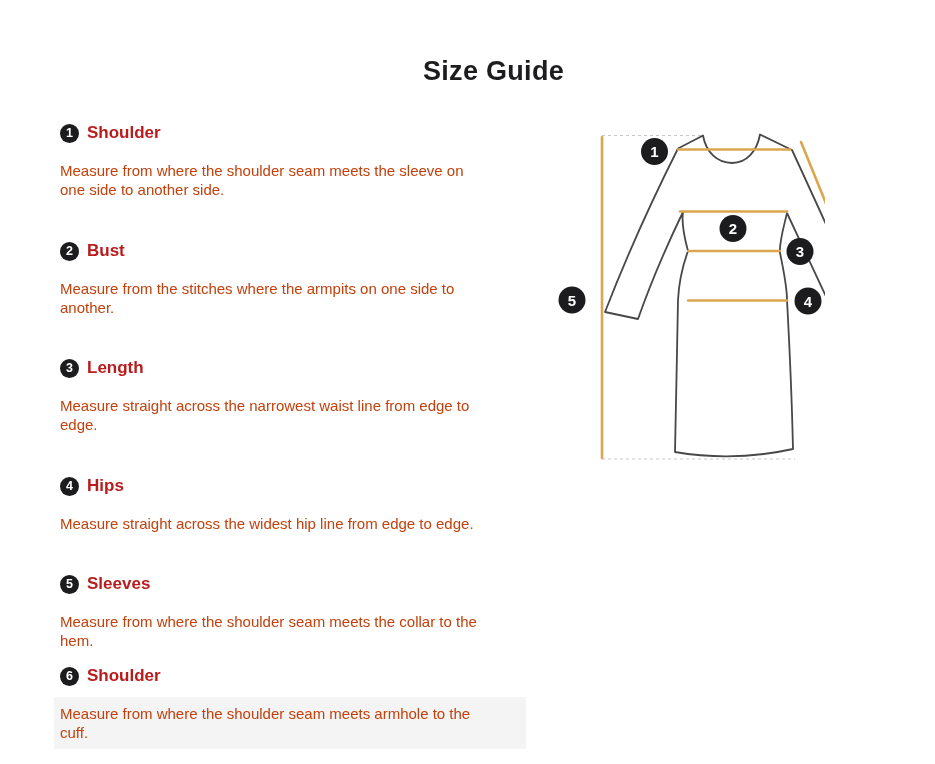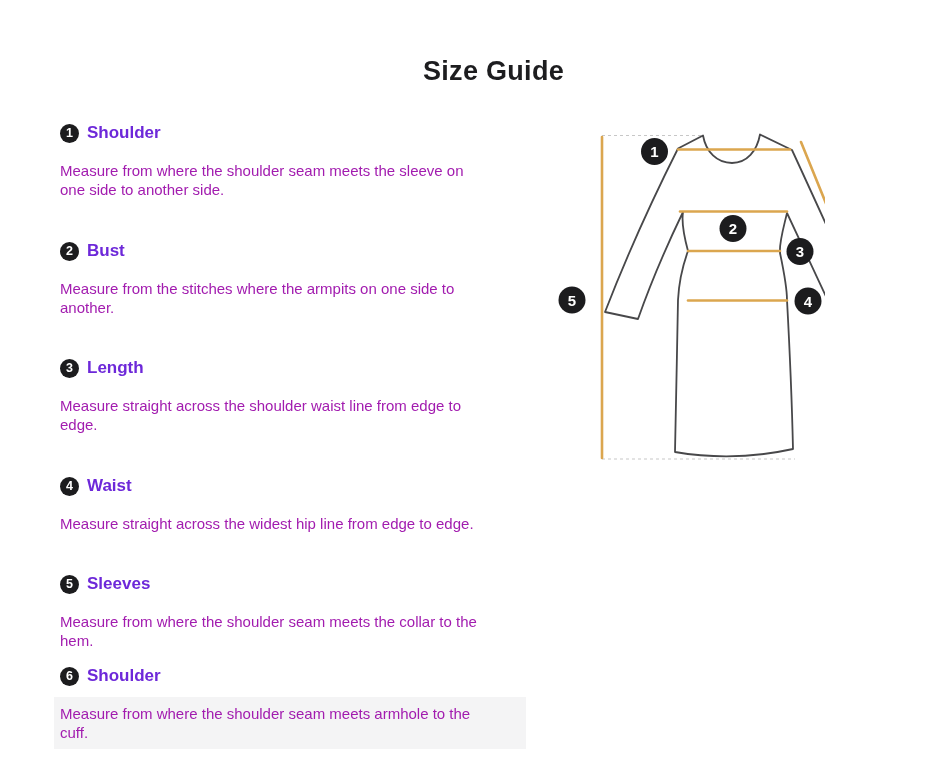--- a/index.html
+++ b/index.html
@@ -46,27 +46,27 @@
     background: #1c1c1e;
     color: #ffffff;
     font-size: 12.5px;
     font-weight: 700;
     flex: 0 0 auto;
   }
   .item-label {
     margin-left: 8px;
     font-size: 17px;
     font-weight: 700;
-    color: #6d28d9;
+    color: #b91c1c;
   }
   .item-desc {
     margin: 18px 0 0 0;
     font-size: 15px;
     line-height: 19px;
-    color: #a21caf;
+    color: #c2410c;
     white-space: pre-line;
   }
   .highlight-band {
     position: absolute;
     left: 54px;
     top: 697px;
     width: 472px;
     height: 52px;
     background: #f4f4f5;
   }
@@ -112,28 +112,28 @@
     </div>
     <p class="item-desc">Measure from the stitches where the armpits on one side to
 another.</p>
   </div>
 
   <div class="m-item" style="top:358px">
     <div class="item-head">
       <span class="num-badge">3</span>
       <span class="item-label">Length</span>
     </div>
-    <p class="item-desc">Measure straight across the shoulder waist line from edge to
+    <p class="item-desc">Measure straight across the narrowest waist line from edge to
 edge.</p>
   </div>
 
   <div class="m-item" style="top:476px">
     <div class="item-head">
       <span class="num-badge">4</span>
-      <span class="item-label">Waist</span>
+      <span class="item-label">Hips</span>
     </div>
     <p class="item-desc">Measure straight across the widest hip line from edge to edge.</p>
   </div>
 
   <div class="m-item" style="top:574px">
     <div class="item-head">
       <span class="num-badge">5</span>
       <span class="item-label">Sleeves</span>
     </div>
     <p class="item-desc">Measure from where the shoulder seam meets the collar to the

